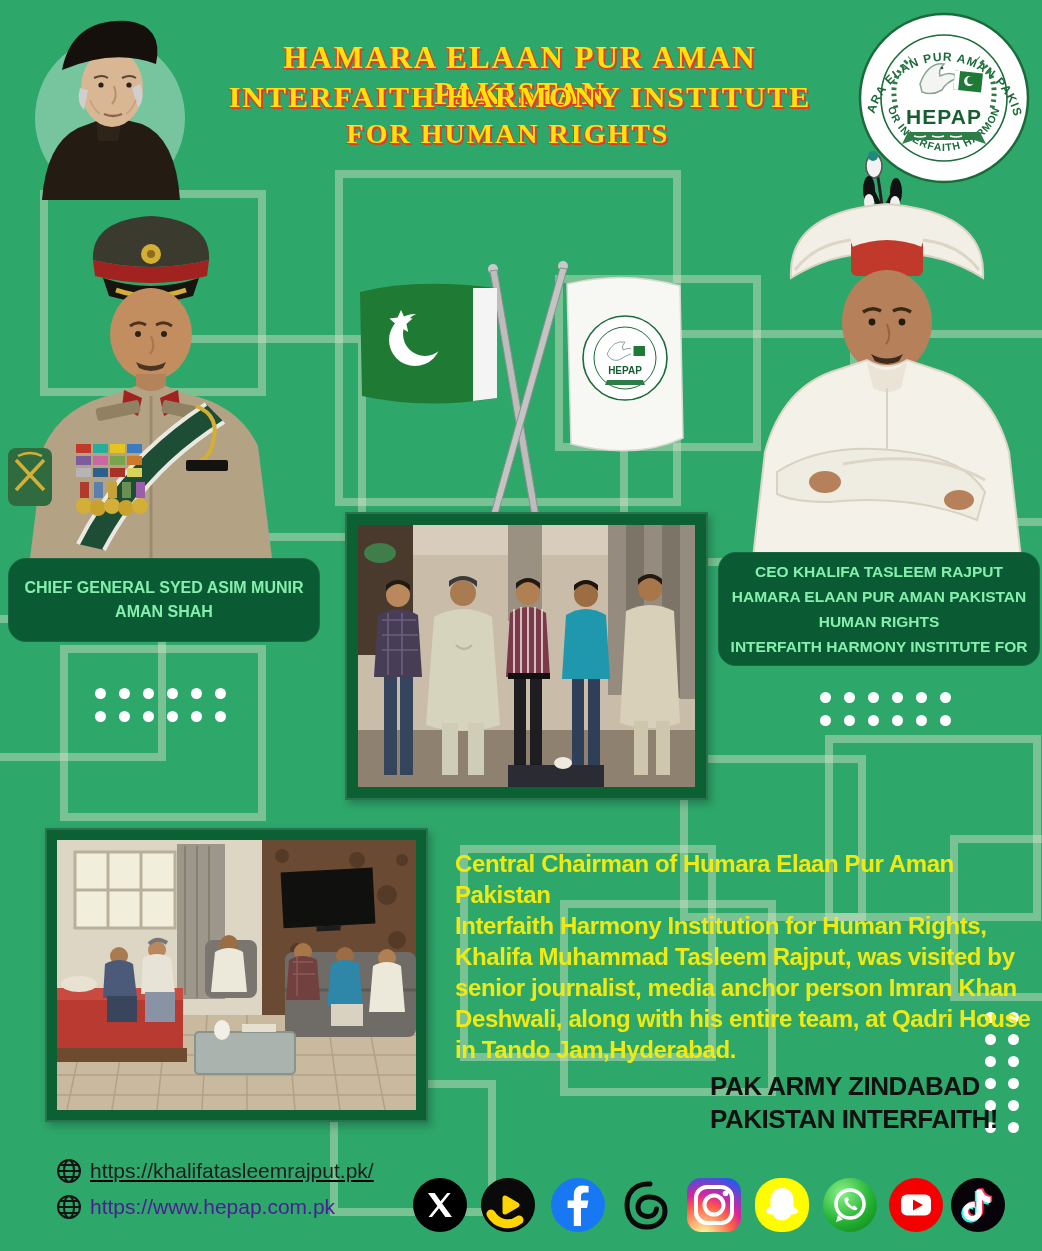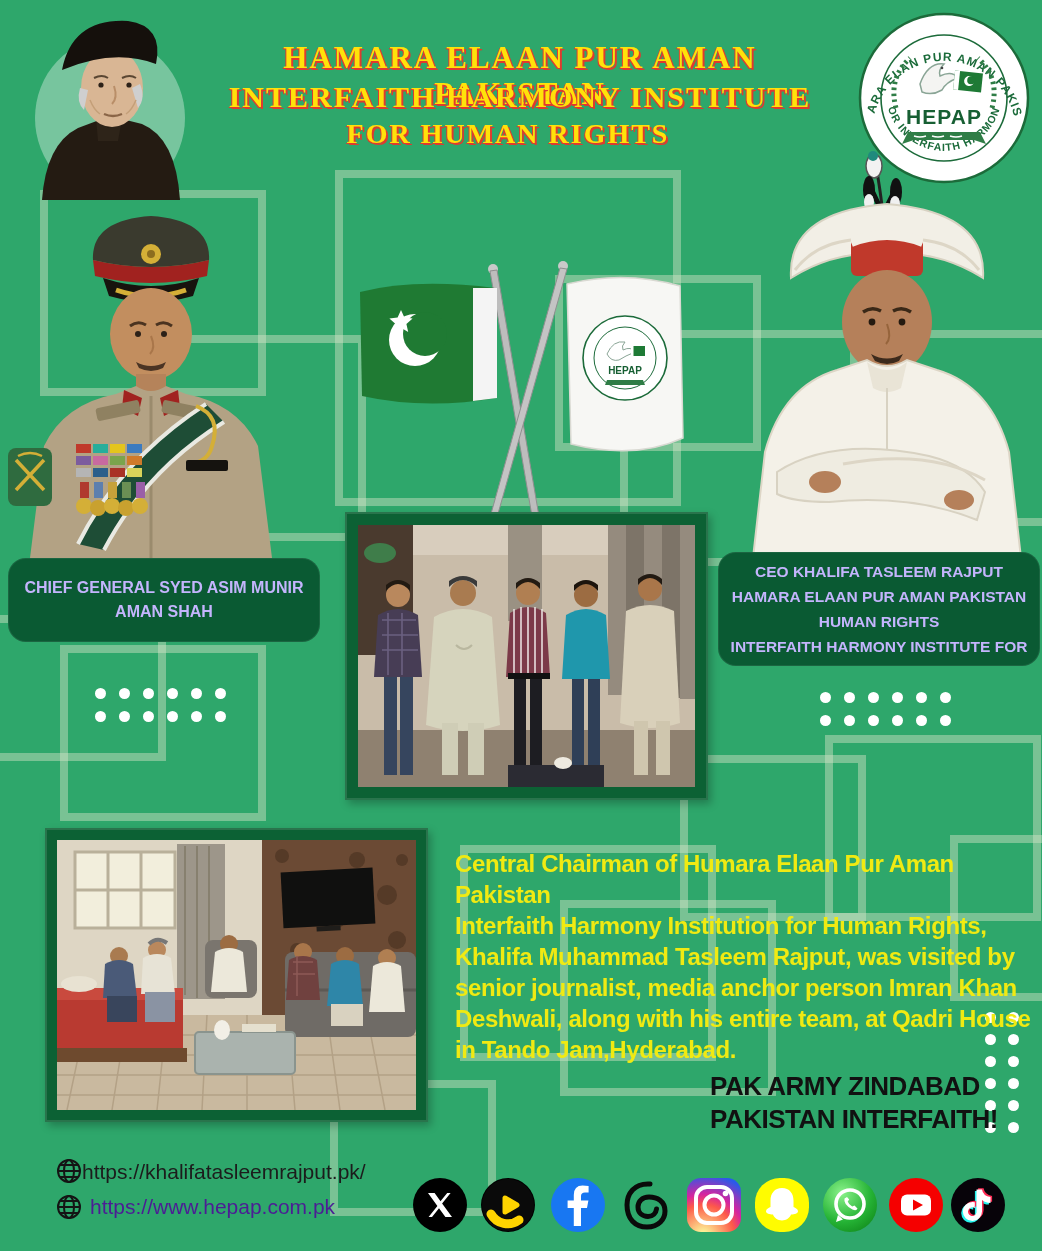--- a/index.html
+++ b/index.html
@@ -3,21 +3,21 @@
 <meta charset="utf-8">
 <style>
   html,body{margin:0;padding:0;background:#2EA76B;}
   .poster{position:relative;width:1042px;height:1251px;background:#2EA76B;overflow:hidden;
           font-family:"Liberation Sans",sans-serif;}
   .abs{position:absolute;}
   .bg-sq{position:absolute;border:8px solid rgba(213,229,199,.45);}
   .title-line{width:640px;text-align:center;font-family:"Liberation Serif",serif;font-weight:bold;
       color:#FFE20A;letter-spacing:2px;
       text-shadow:2px 2px 0 #E03A2F,-1px 1px 0 #E03A2F;}
-  .caption-box{background:#0A5A33;border-radius:18px;color:#c4b5fd;font-weight:bold;text-align:center;
+  .caption-box{background:#0A5A33;border-radius:18px;color:#86efac;font-weight:bold;text-align:center;
       display:flex;flex-direction:column;justify-content:center;box-shadow:inset 0 0 0 1px rgba(255,255,255,.07);}
   .photo-frame{background:#0C6134;box-shadow:0 0 0 2px rgba(255,255,255,.12) inset, 3px 4px 8px rgba(0,0,0,.25);}
   .body-line{color:#F0EA12;font-weight:bold;font-size:24px;line-height:31px;letter-spacing:-0.4px;}
   .slogan-line{color:#111;font-weight:bold;font-size:26px;line-height:33px;letter-spacing:-0.5px;}
   .url-text{font-size:21px;}
   .dots{display:grid;}
   .dot{width:11px;height:11px;border-radius:50%;background:#fff;}
   .soc{width:54px;height:54px;border-radius:50%;display:flex;align-items:center;justify-content:center;}
 </style>
 </head>
@@ -432,21 +432,21 @@
     <div class="body-line">senior journalist, media anchor person Imran Khan</div>
     <div class="body-line">Deshwali, along with his entire team, at Qadri House</div>
     <div class="body-line">in Tando Jam,Hyderabad.</div>
   </div>
 
   <div class="abs" style="left:710px;top:1070px;z-index:3;">
     <div class="slogan-line">PAK ARMY ZINDABAD</div>
     <div class="slogan-line">PAKISTAN INTERFAITH!</div>
   </div>
 
-  <div class="abs" style="left:56px;top:1158px;display:flex;align-items:flex-end;">
+  <div class="abs" style="left:56px;top:1158px;display:flex;align-items:center;gap:8px;text-decoration:underline;">
     <svg width="26" height="26" viewBox="0 0 26 26">
       <circle cx="13" cy="13" r="11" fill="none" stroke="#141414" stroke-width="2"></circle>
       <ellipse cx="13" cy="13" rx="5" ry="11" fill="none" stroke="#141414" stroke-width="2"></ellipse>
       <path d="M2,13 L24,13 M4,7 L22,7 M4,19 L22,19" stroke="#141414" stroke-width="2"></path>
     </svg>
     <span class="url-text" style="color:#1c1c1c;">https://khalifatasleemrajput.pk/</span>
   </div>
   <div class="abs" style="left:56px;top:1194px;display:flex;align-items:center;gap:8px;">
     <svg width="26" height="26" viewBox="0 0 26 26">
       <circle cx="13" cy="13" r="11" fill="none" stroke="#141414" stroke-width="2"></circle>

